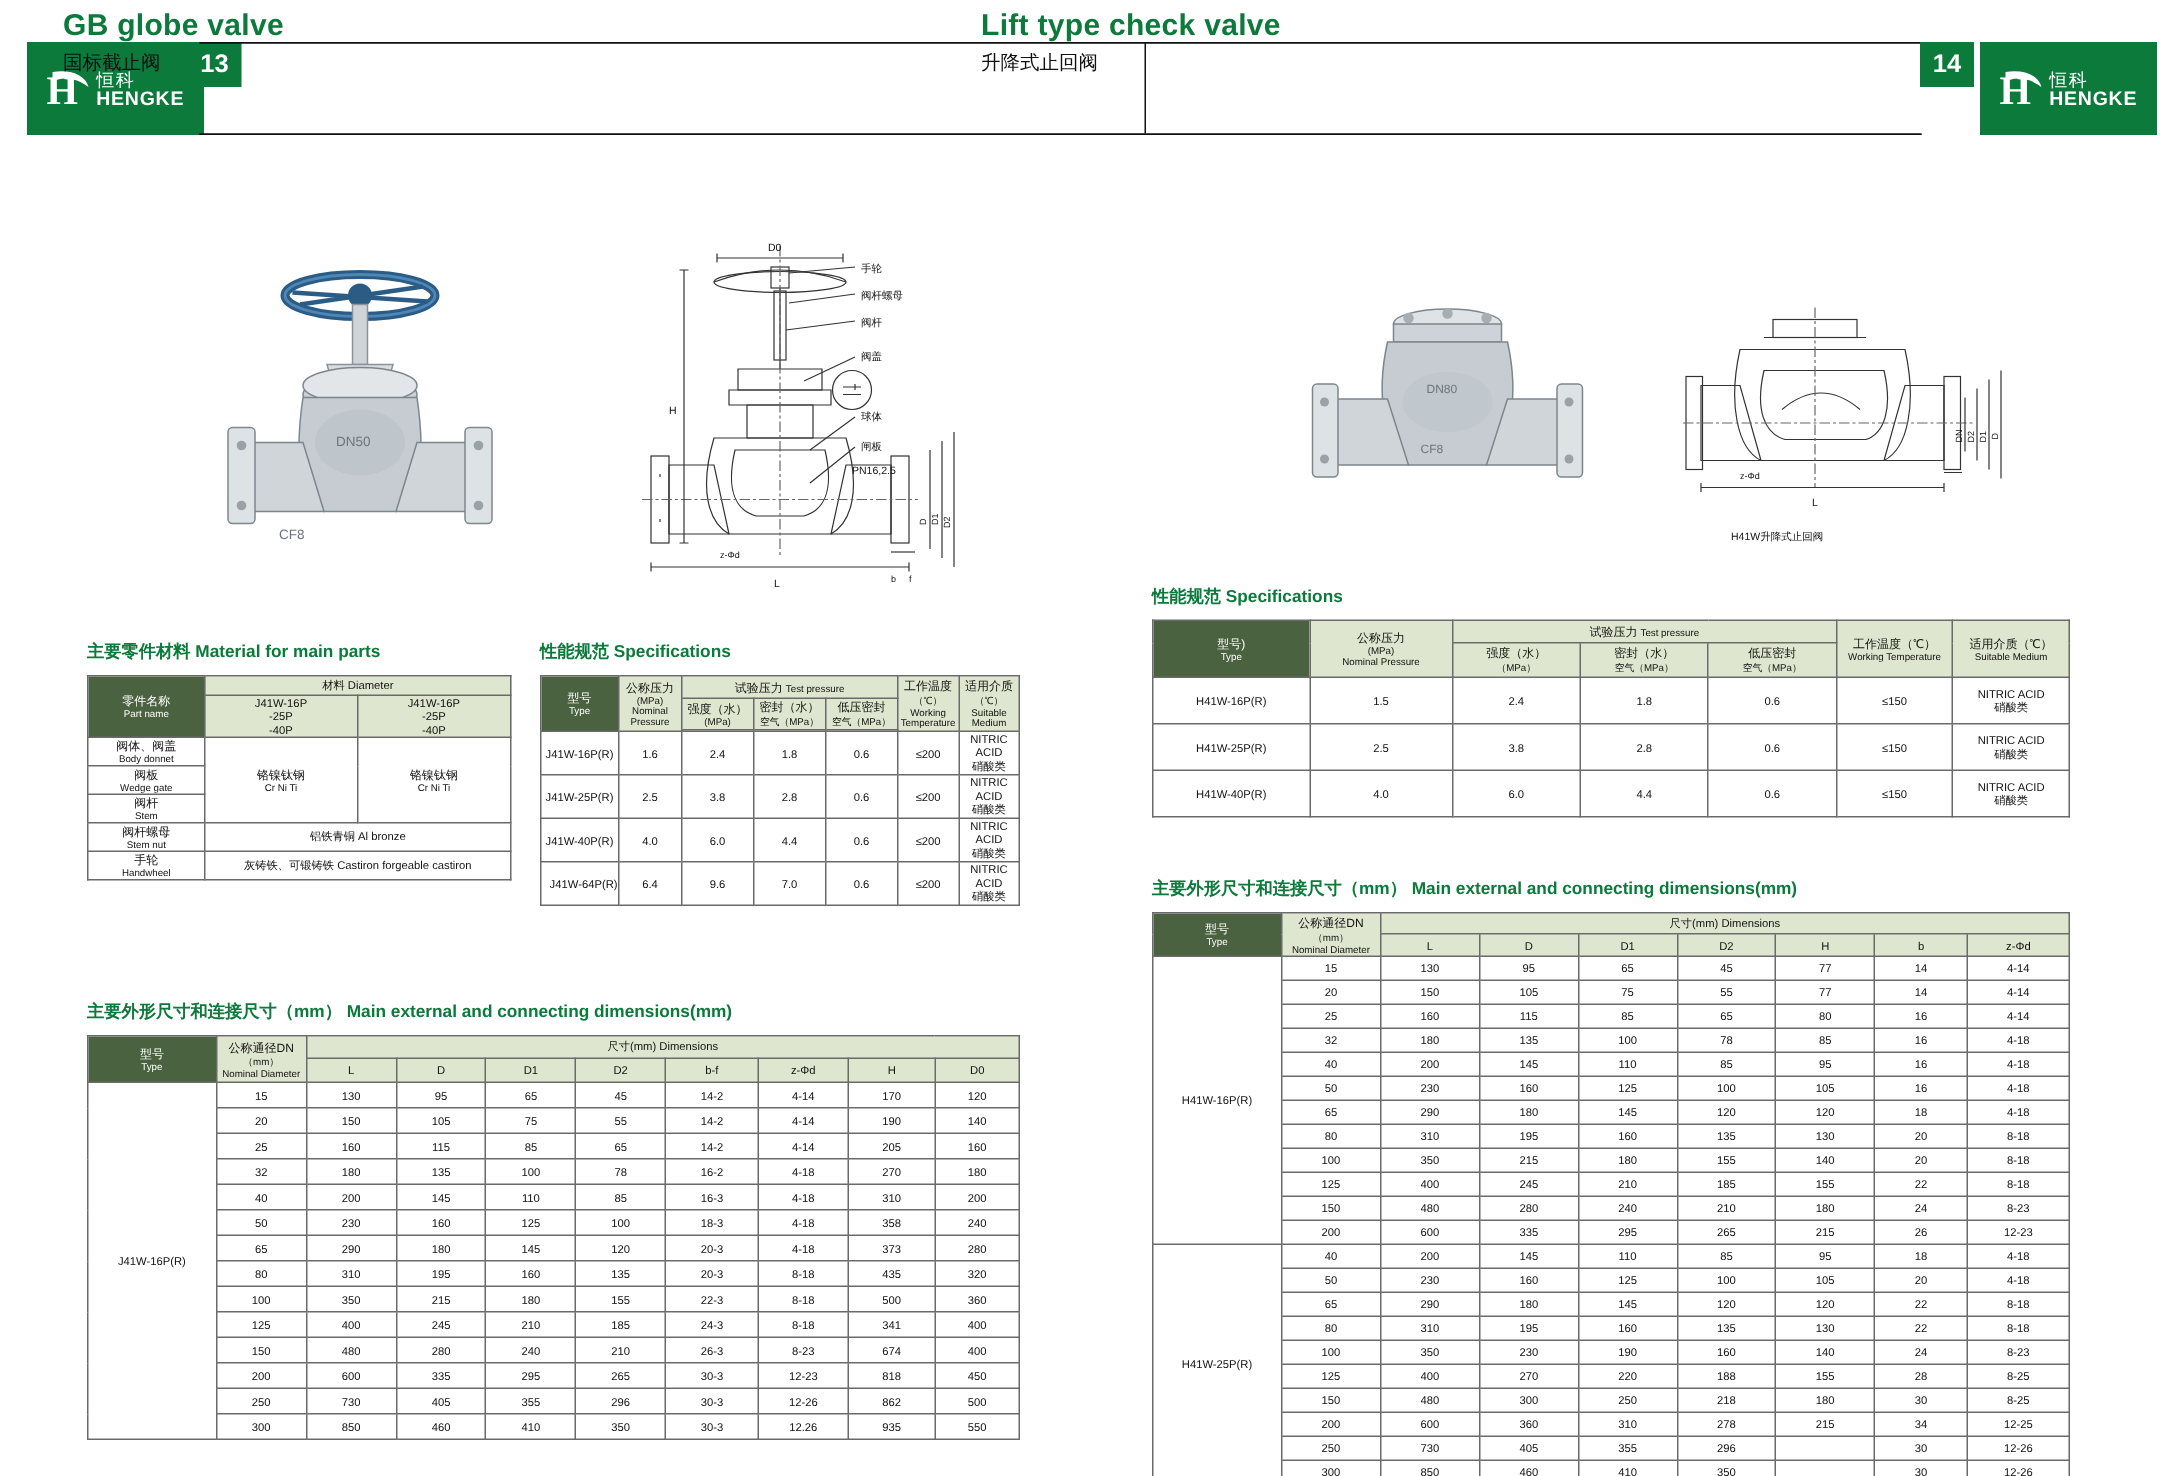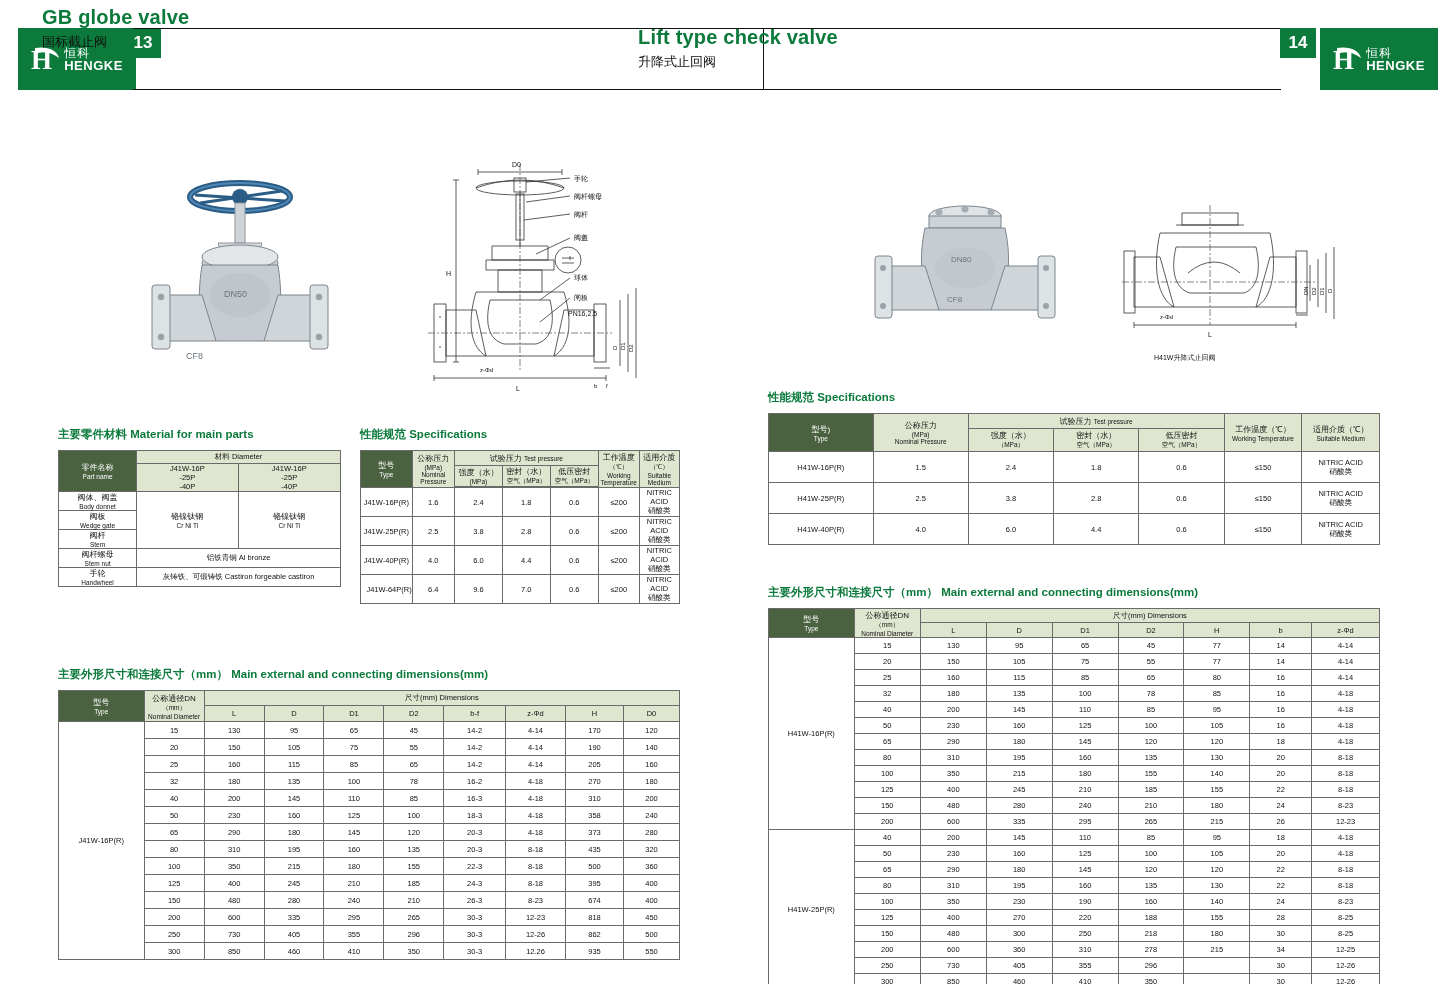--- a/index.html
+++ b/index.html
@@ -34,21 +34,21 @@
   .pagenum.right{left:1280px;}
 
   .title-bar{
     position:absolute;left:133px;top:28px;width:1148px;height:62px;
     border:1px solid #111;border-left:none;border-right:none;
     box-sizing:border-box;
   }
   .title-bar:before,.title-bar:after{content:"";position:absolute;}
   .title-block{position:absolute;top:6px;}
   .title-block.a{left:42px;}
-  .title-block.b{left:638px;margin-top:20px;}
+  .title-block.b{left:654px;}
   .title-en{font-size:20px;font-weight:bold;color:#0b7a3b;font-family:"Liberation Sans",sans-serif;letter-spacing:.2px;text-align:center;}
   .title-cn{font-size:13px;color:#111;margin-top:4px;}
 
   
   table{border-collapse:collapse;}
   .tbl{font-size:7.5px;color:#111;}
   .tbl td,.tbl th{border:1px solid #6a6a6a;text-align:center;vertical-align:middle;padding:0;}
   .hd{background:#dfe6cf;font-weight:normal;}
   .hd-dark{background:#4b6240;color:#fff;}
   .cn{font-size:8px;}
@@ -576,21 +576,21 @@
           <td>360</td>
         </tr>
     <tr>
           <td style="height:16px;">125</td>
           <td>400</td>
           <td>245</td>
           <td>210</td>
           <td>185</td>
           <td>24-3</td>
           <td>8-18</td>
-          <td>395</td>
+          <td>341</td>
           <td>400</td>
         </tr>
     <tr>
           <td style="height:16px;">150</td>
           <td>480</td>
           <td>280</td>
           <td>240</td>
           <td>210</td>
           <td>26-3</td>
           <td>8-23</td>

